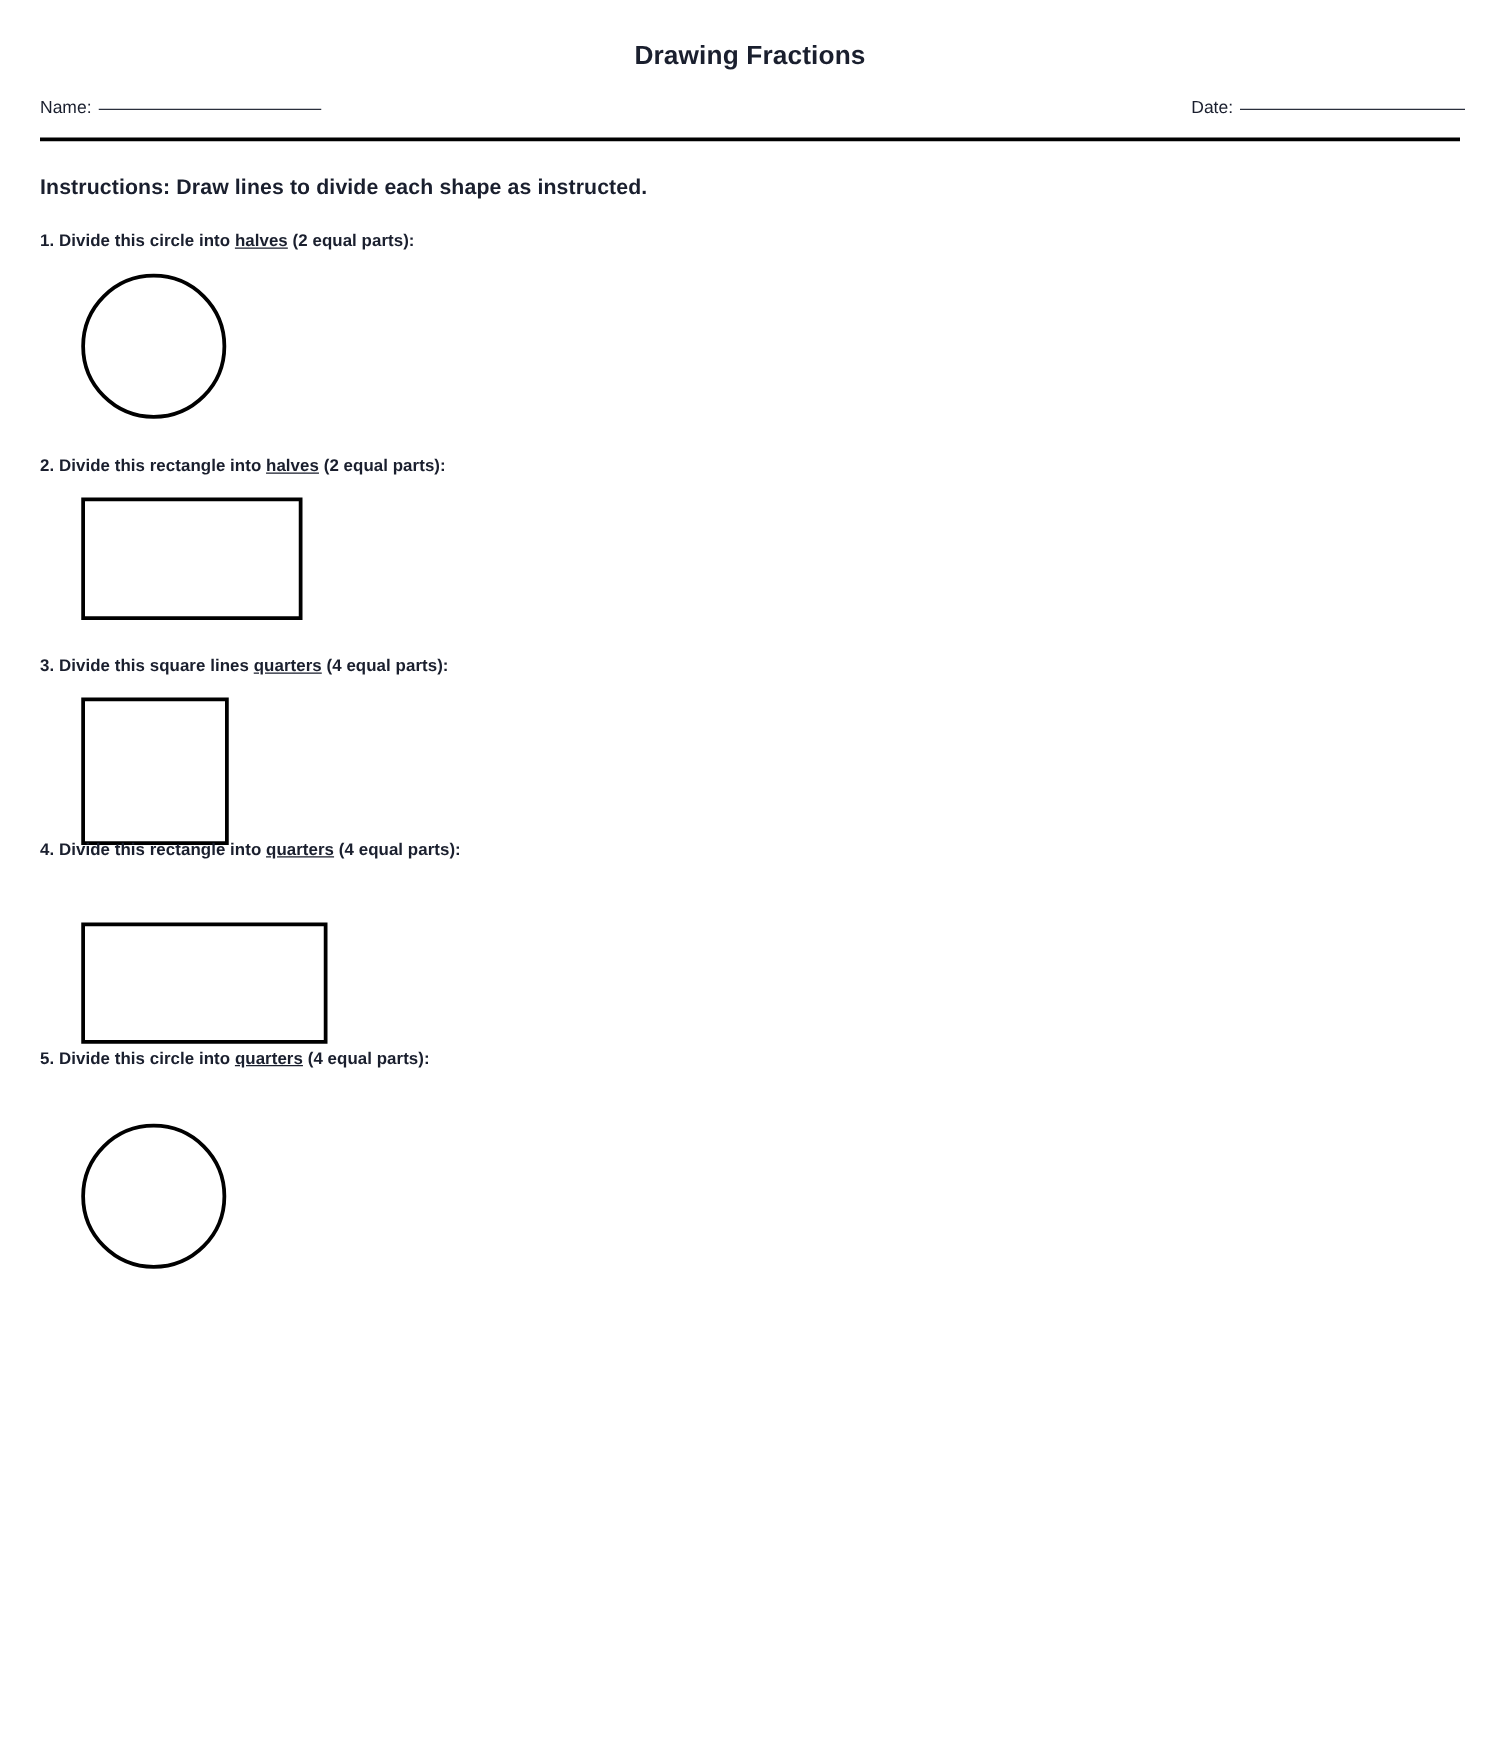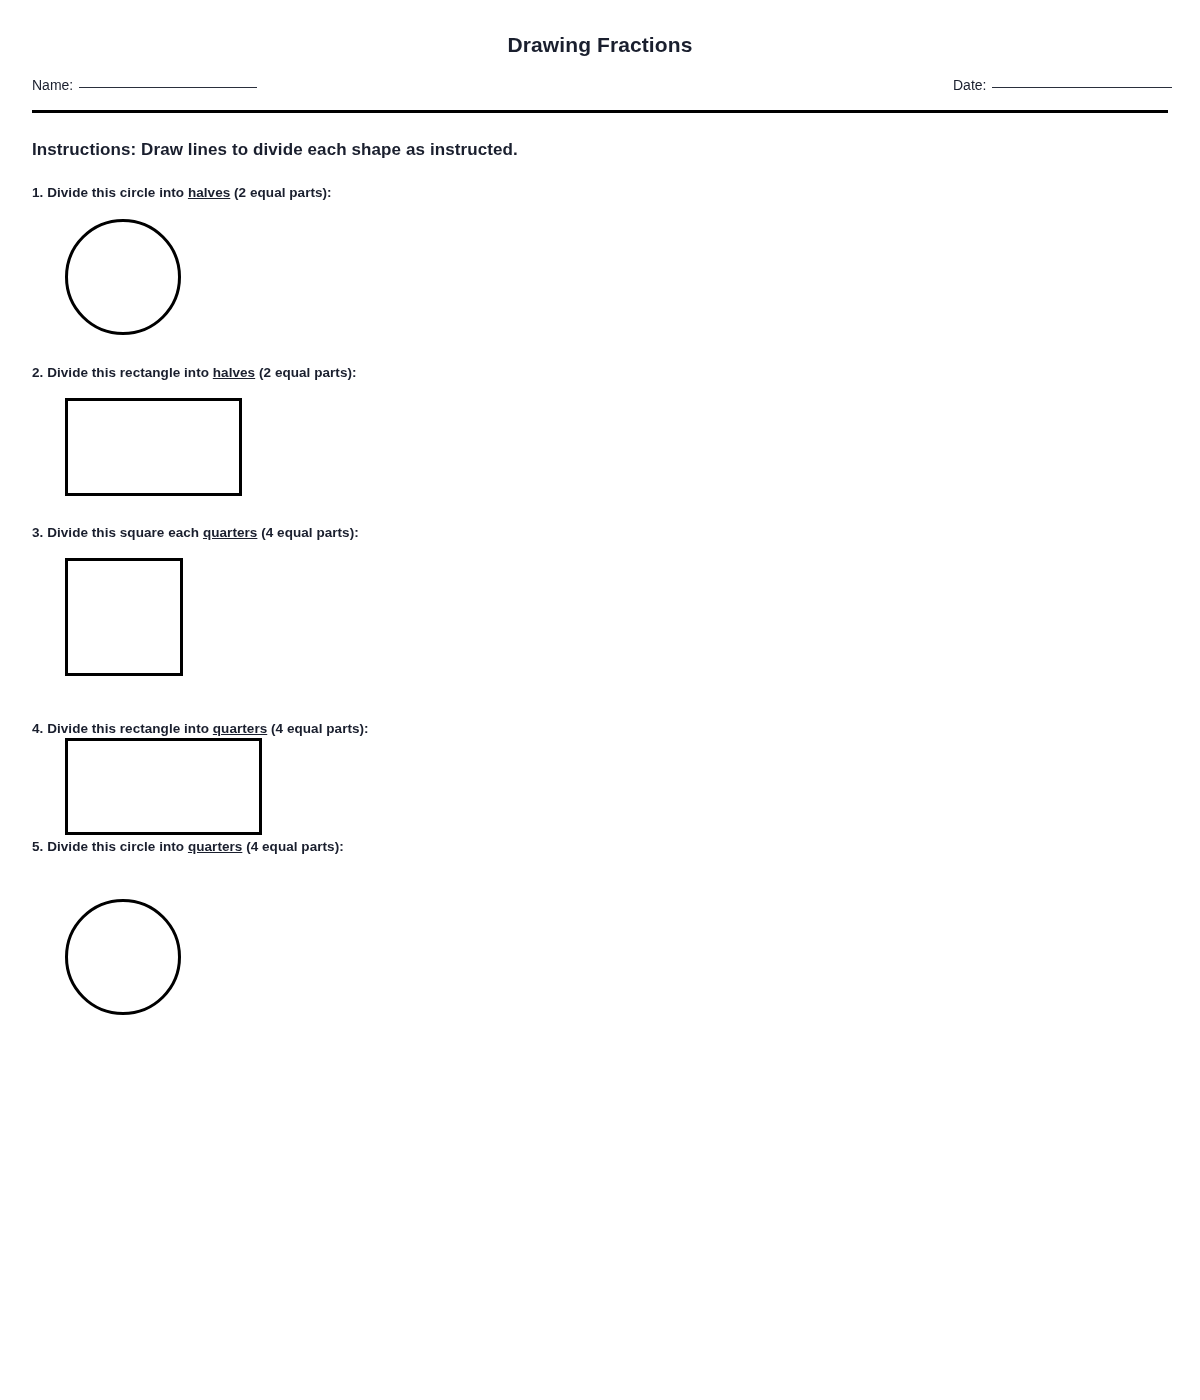--- a/index.html
+++ b/index.html
@@ -129,21 +129,21 @@
   .shape-rect {
     position: absolute;
     border: 3px solid #000000;
     background: #ffffff;
   }
 
   
   #q1 { top: 185px; }
   #q2 { top: 365px; }
   #q3 { top: 525px; }
-  #q4 { top: 721px; }
+  #q4 { top: 672px; }
   #q5 { top: 839px; }
 
   #shape1 { left: 65px; top: 219px;  width: 116px; height: 116px; }
   #shape2 { left: 65px; top: 398px;  width: 177px; height: 98px;  }
   #shape3 { left: 65px; top: 558px;  width: 118px; height: 118px; }
   #shape4 { left: 65px; top: 738px;  width: 197px; height: 97px;  }
   #shape5 { left: 65px; top: 899px;  width: 116px; height: 116px; }
 </style>
 </head>
 <body>
@@ -186,21 +186,21 @@
       <span>Divide this rectangle into</span>
       <u>halves</u>
       <span>(2 equal parts):</span>
     </div>
   </div>
   <div class="shape-rect" id="shape2"></div>
 
   <div class="question" id="q3">
     <div class="question-text">
       <span>3.</span>
-      <span>Divide this square each</span>
+      <span>Divide this square lines</span>
       <u>quarters</u>
       <span>(4 equal parts):</span>
     </div>
   </div>
   <div class="shape-rect" id="shape3"></div>
 
   <div class="question" id="q4">
     <div class="question-text">
       <span>4.</span>
       <span>Divide this rectangle into</span>

